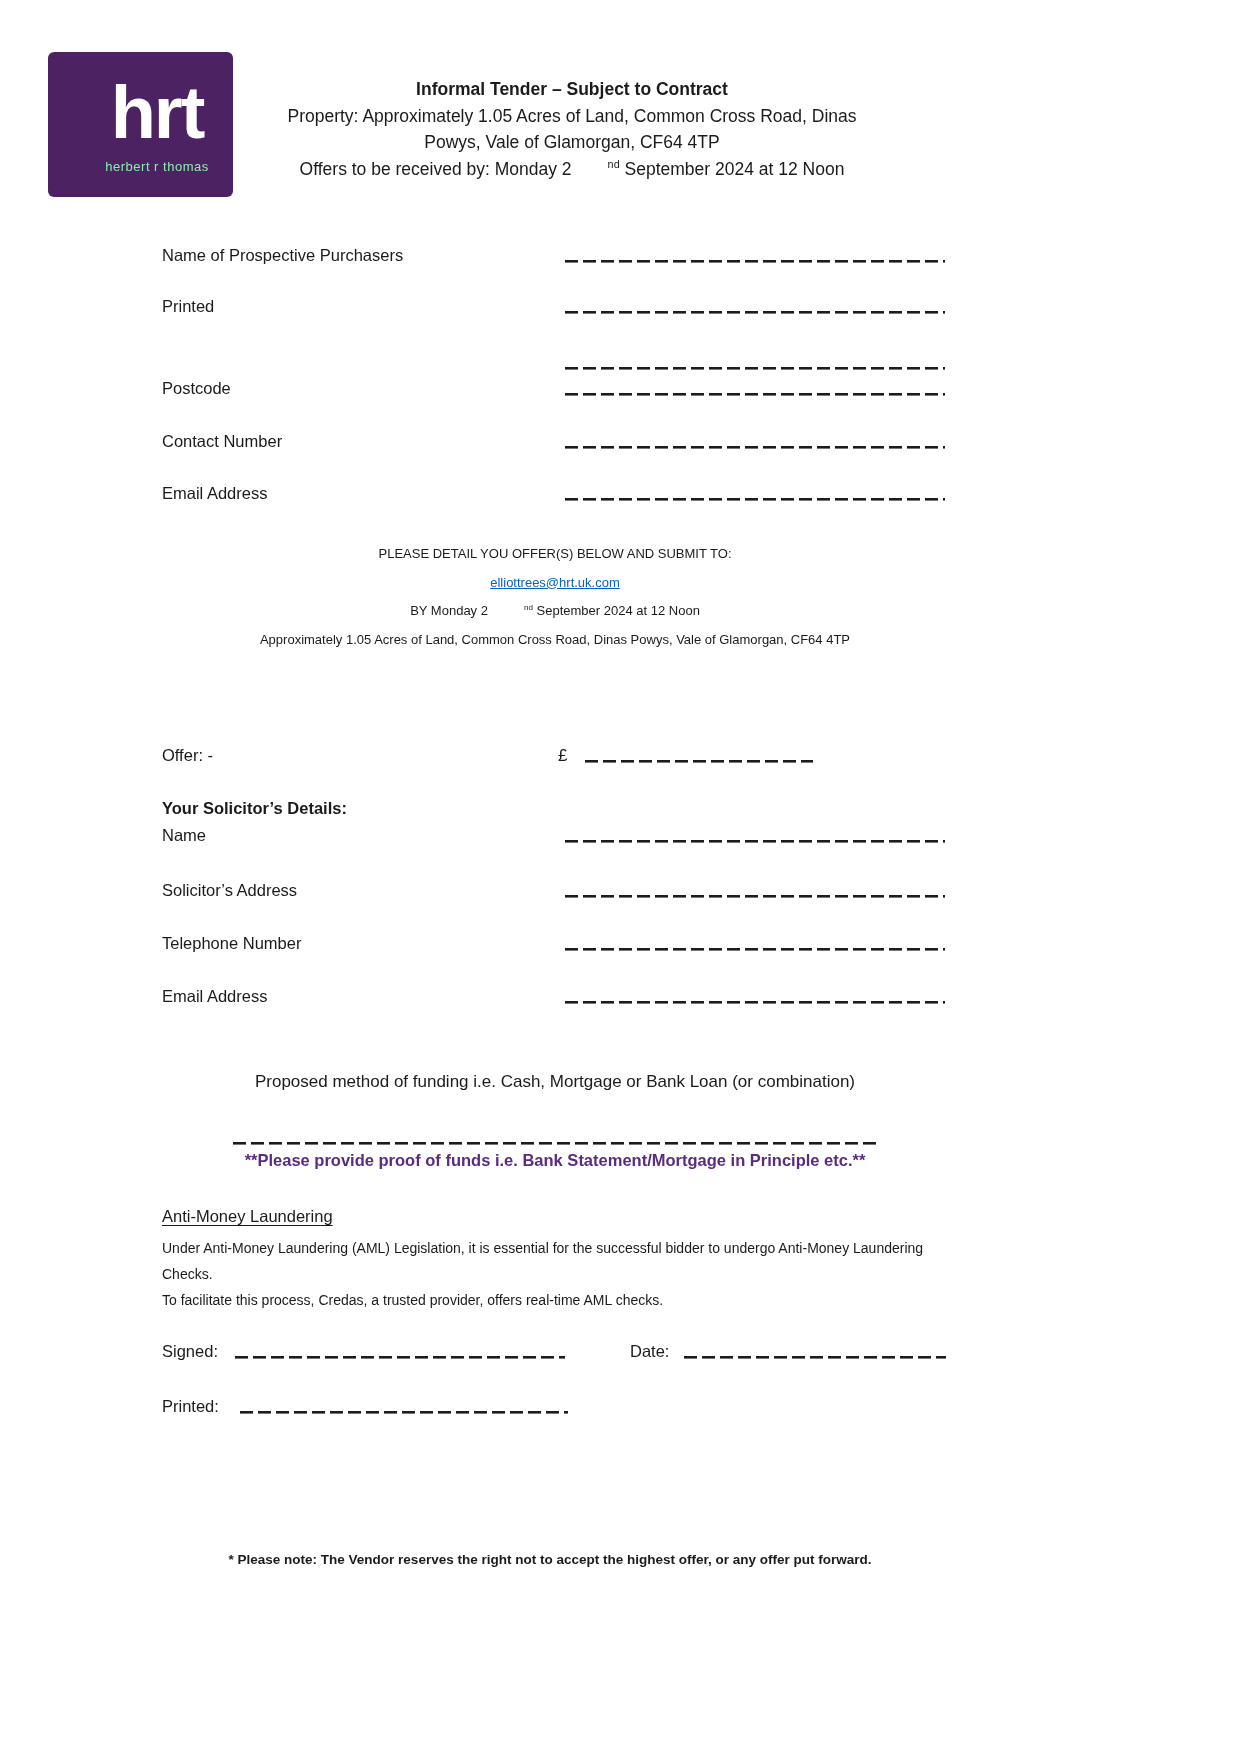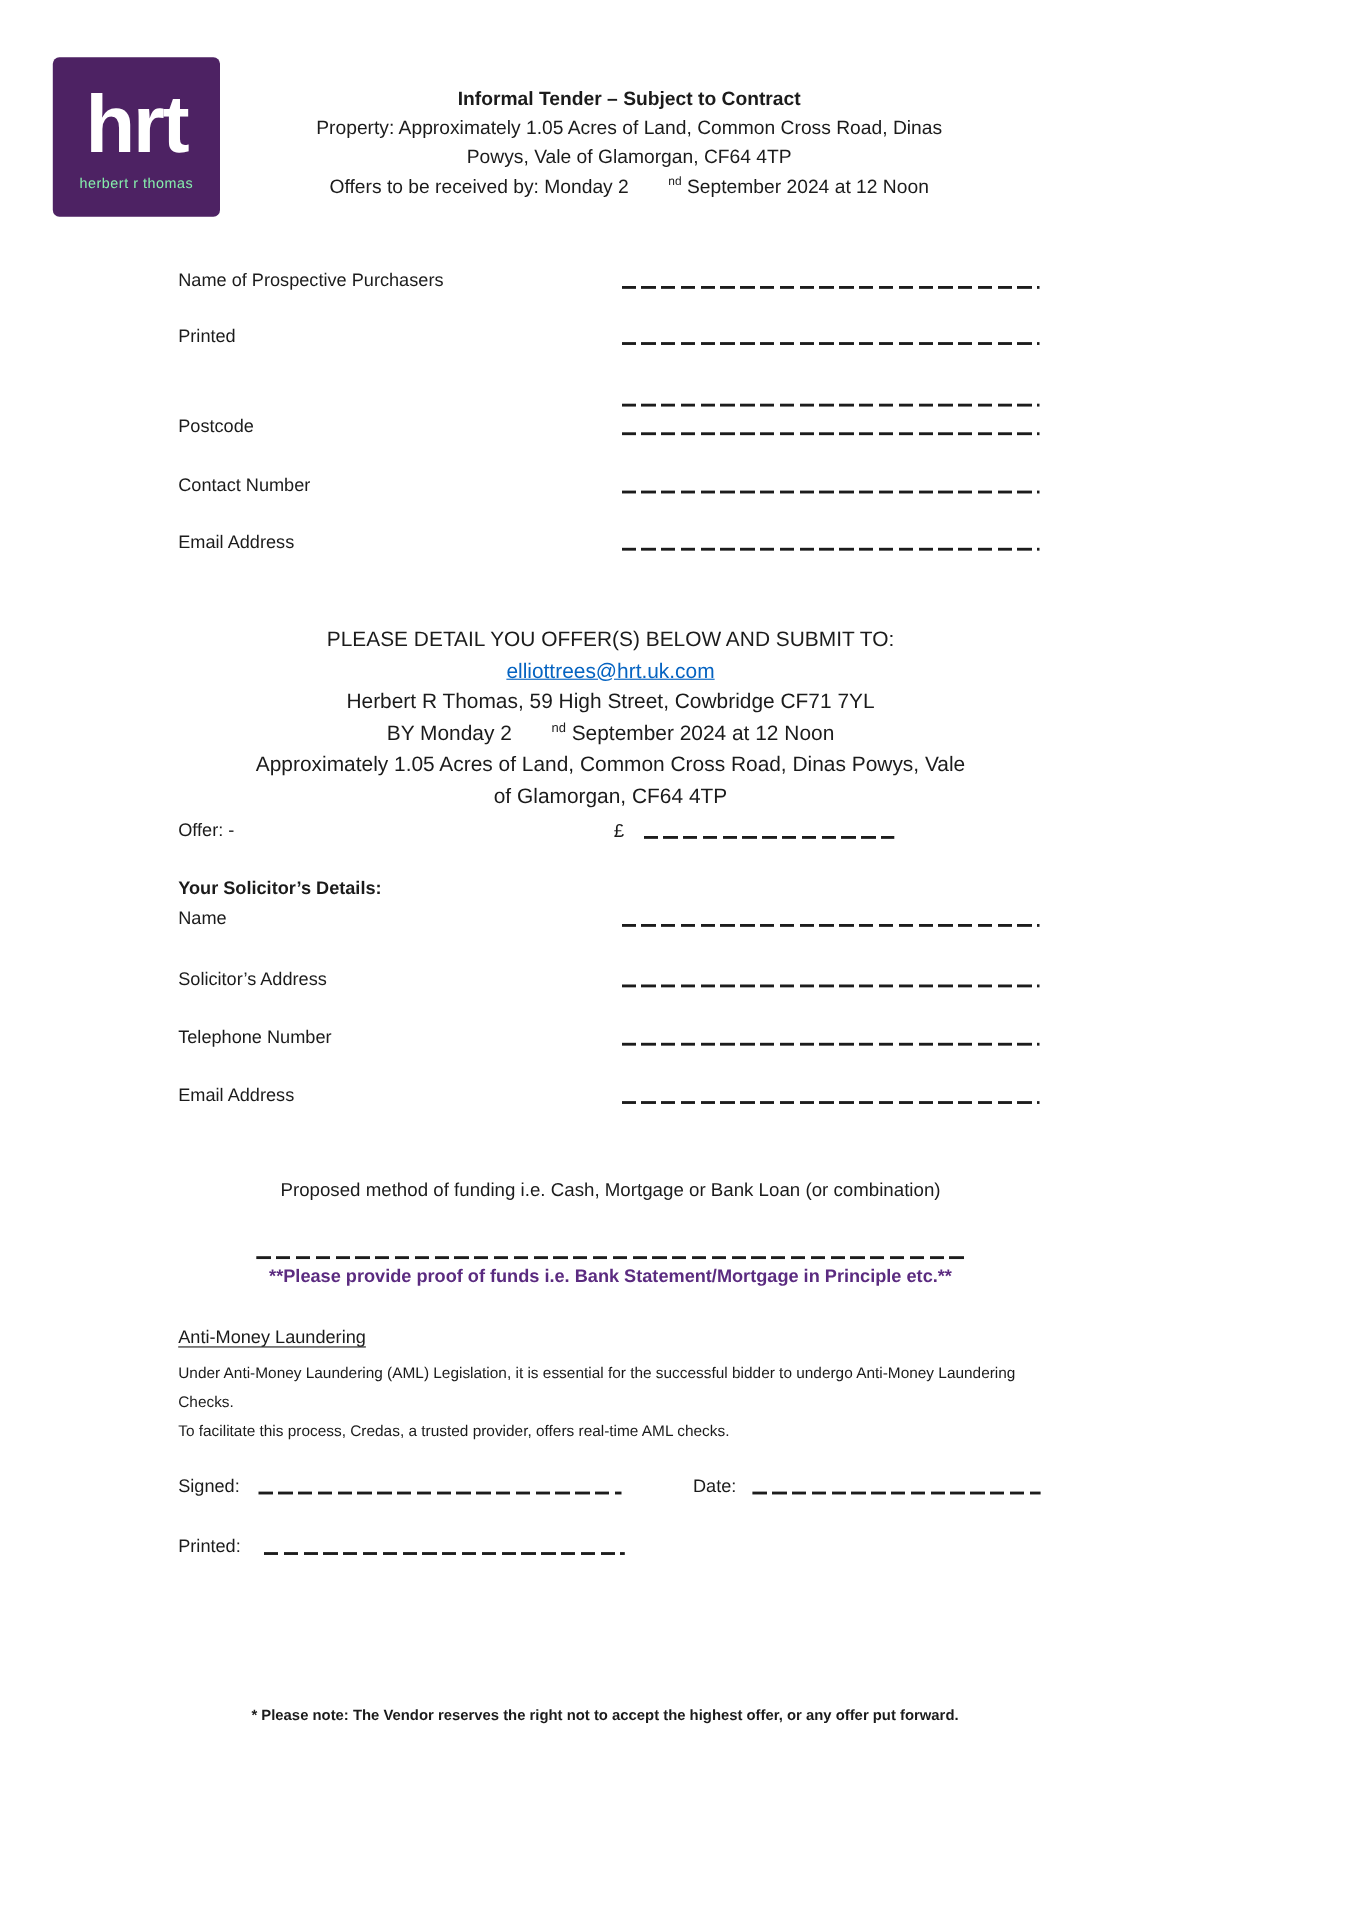--- a/index.html
+++ b/index.html
@@ -8,21 +8,21 @@
     width:1241px;height:1755px;
     margin:0 auto;
     background:#ffffff;
     font-family:"Liberation Sans",sans-serif;
     color:#1b1b1b;
     overflow:hidden;
   }
   
   .logo{
     position:absolute;left:48px;top:52px;width:152px;height:145px;
-    background:#4d2263;border-radius:6px;text-align:center;
+    background:#4d2263;border-radius:6px;text-align:center;padding-left:33px;
   }
   .logo-text{
     font-weight:bold;color:#fff;font-size:74px;line-height:1;
     margin-top:24px;letter-spacing:-2px;
   }
   .logo-sub{color:#86efac;font-size:13px;margin-top:9px;letter-spacing:.5px;}
   
   .header{
     position:absolute;left:272px;top:76px;width:600px;
     text-align:center;font-size:17.5px;line-height:26.5px;
@@ -36,21 +36,21 @@
   .fline{
     position:absolute;height:14px;
     background-image:repeating-linear-gradient(to right,#1c1c1c 0 13px,transparent 13px 18px);
     background-size:100% 2.6px;
     background-position:left bottom;
     background-repeat:no-repeat;
   }
   
   .submit-block{
     position:absolute;left:225px;top:540px;width:660px;
-    text-align:center;font-size:19px;line-height:28.5px;margin-top:28px;
+    text-align:center;font-size:13px;line-height:28.5px;
   }
   .email-link{color:#0563c1;text-decoration:underline;cursor:pointer;}
   .center-block{
     position:absolute;left:160px;width:790px;text-align:center;font-size:17px;
   }
   .purple-note{font-weight:bold;color:#5b2b80;font-size:16.5px;}
   .aml-heading{
     position:absolute;left:162px;top:1207px;font-size:16.5px;font-weight:normal;
     text-decoration:underline;text-underline-offset:3px;
   }
@@ -91,21 +91,20 @@
 
   <div class="flabel" style="top:432px">Contact Number</div>
   <div class="fline" style="left:565px;top:435px;width:380px"></div>
 
   <div class="flabel" style="top:484px">Email Address</div>
   <div class="fline" style="left:565px;top:487px;width:380px"></div>
 
   <div class="submit-block">
     <div>PLEASE DETAIL YOU OFFER(S) BELOW AND SUBMIT TO:</div>
     <div><a class="email-link">elliottrees@hrt.uk.com</a></div>
-    <div>Herbert R Thomas, 59 High Street, Cowbridge CF71 7YL</div>
     <div>
       <span>BY Monday 2</span><sup>nd</sup><span> September 2024 at 12 Noon</span>
     </div>
     <div>Approximately 1.05 Acres of Land, Common Cross Road, Dinas Powys, Vale of Glamorgan, CF64 4TP</div>
   </div>
 
   <div class="flabel" style="top:746px">Offer: -</div>
   <div class="flabel" style="left:558px;top:746px;font-size:17px">£</div>
   <div class="fline" style="left:585px;top:749px;width:228px"></div>
 

